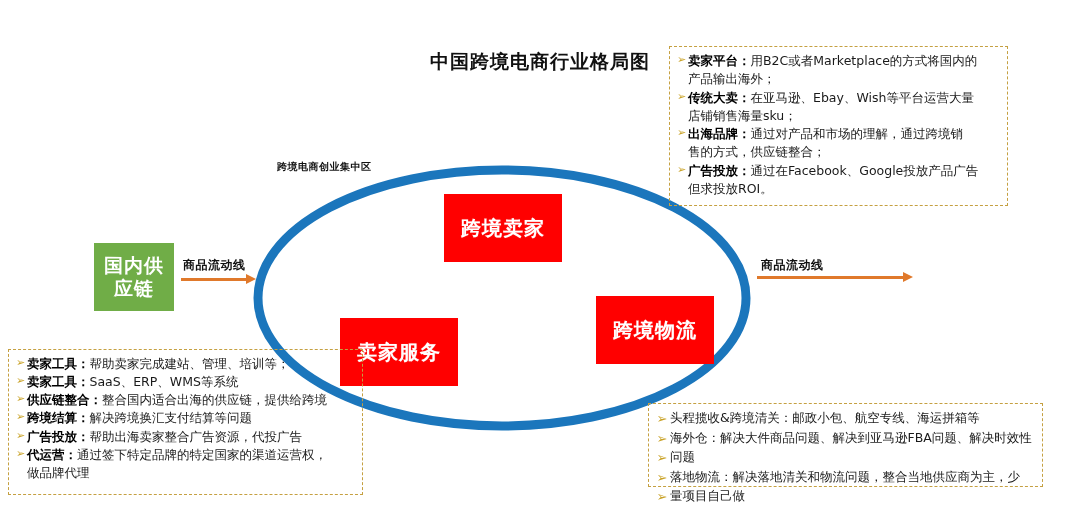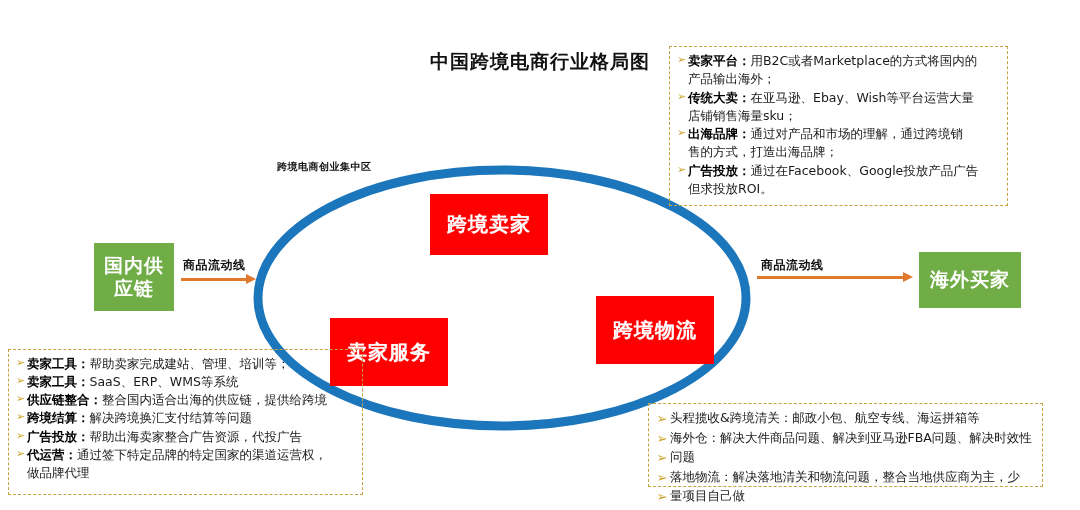--- a/index.html
+++ b/index.html
@@ -61,22 +61,22 @@
     color: #ffffff;
     font-family: "DejaVu Serif", "Liberation Serif", serif;
     font-weight: bold;
     font-size: 20px;
     display: flex;
     align-items: center;
     justify-content: center;
     letter-spacing: 1px;
     text-shadow: 0 0 1px rgba(255,255,255,0.35);
   }
-  #red-seller   { left: 430px; top: 194px; width: 118px; height: 61px; }
-  #red-service  { left: 330px; top: 318px; width: 118px; height: 68px; }
+  #red-seller   { left: 444px; top: 194px; width: 118px; height: 68px; }
+  #red-service  { left: 340px; top: 318px; width: 118px; height: 68px; }
   #red-logistic { left: 596px; top: 296px; width: 118px; height: 68px; }
 
   
   .green-box {
     position: absolute;
     background: #70AD47;
     color: #ffffff;
     font-family: "DejaVu Serif", "Liberation Serif", serif;
     font-weight: bold;
     font-size: 19px;
@@ -180,21 +180,20 @@
   <svg class="ellipse-svg" viewBox="0 0 500 270">
     <ellipse cx="250" cy="135" rx="244" ry="128" fill="none" stroke="#1B76BC" stroke-width="9"></ellipse>
   </svg>
   <div class="ellipse-label">跨境电商创业集中区</div>
 
   <div class="red-box" id="red-seller">跨境卖家</div>
   <div class="red-box" id="red-service">卖家服务</div>
   <div class="red-box" id="red-logistic">跨境物流</div>
 
   <div class="green-box" id="green-supply">国内供<br>应链</div>
-  <div class="green-box" id="green-buyer">海外买家</div>
 
   <div class="arrow" id="arrow-left"></div>
   <div class="arrow-label" id="arrow-label-left">商品流动线</div>
 
   <div class="arrow" id="arrow-right"></div>
   <div class="arrow-label" id="arrow-label-right">商品流动线</div>
 
   <div class="note-box" id="note-top-right">
       <div class="note-line">
         <span class="note-bullet">➢</span>
@@ -211,21 +210,21 @@
       <div class="note-line">
         <span class="note-bullet blank">➢</span>
         <span class="note-text">店铺销售海量sku；</span>
       </div>
       <div class="note-line">
         <span class="note-bullet">➢</span>
         <span class="note-text"><b>出海品牌：</b>通过对产品和市场的理解，通过跨境销</span>
       </div>
       <div class="note-line">
         <span class="note-bullet blank">➢</span>
-        <span class="note-text">售的方式，打造出海品牌；</span>
+        <span class="note-text">售的方式，供应链整合；</span>
       </div>
       <div class="note-line">
         <span class="note-bullet">➢</span>
         <span class="note-text"><b>广告投放：</b>通过在Facebook、Google投放产品广告</span>
       </div>
       <div class="note-line">
         <span class="note-bullet blank">➢</span>
         <span class="note-text">但求投放ROI。</span>
       </div>
     </div>

